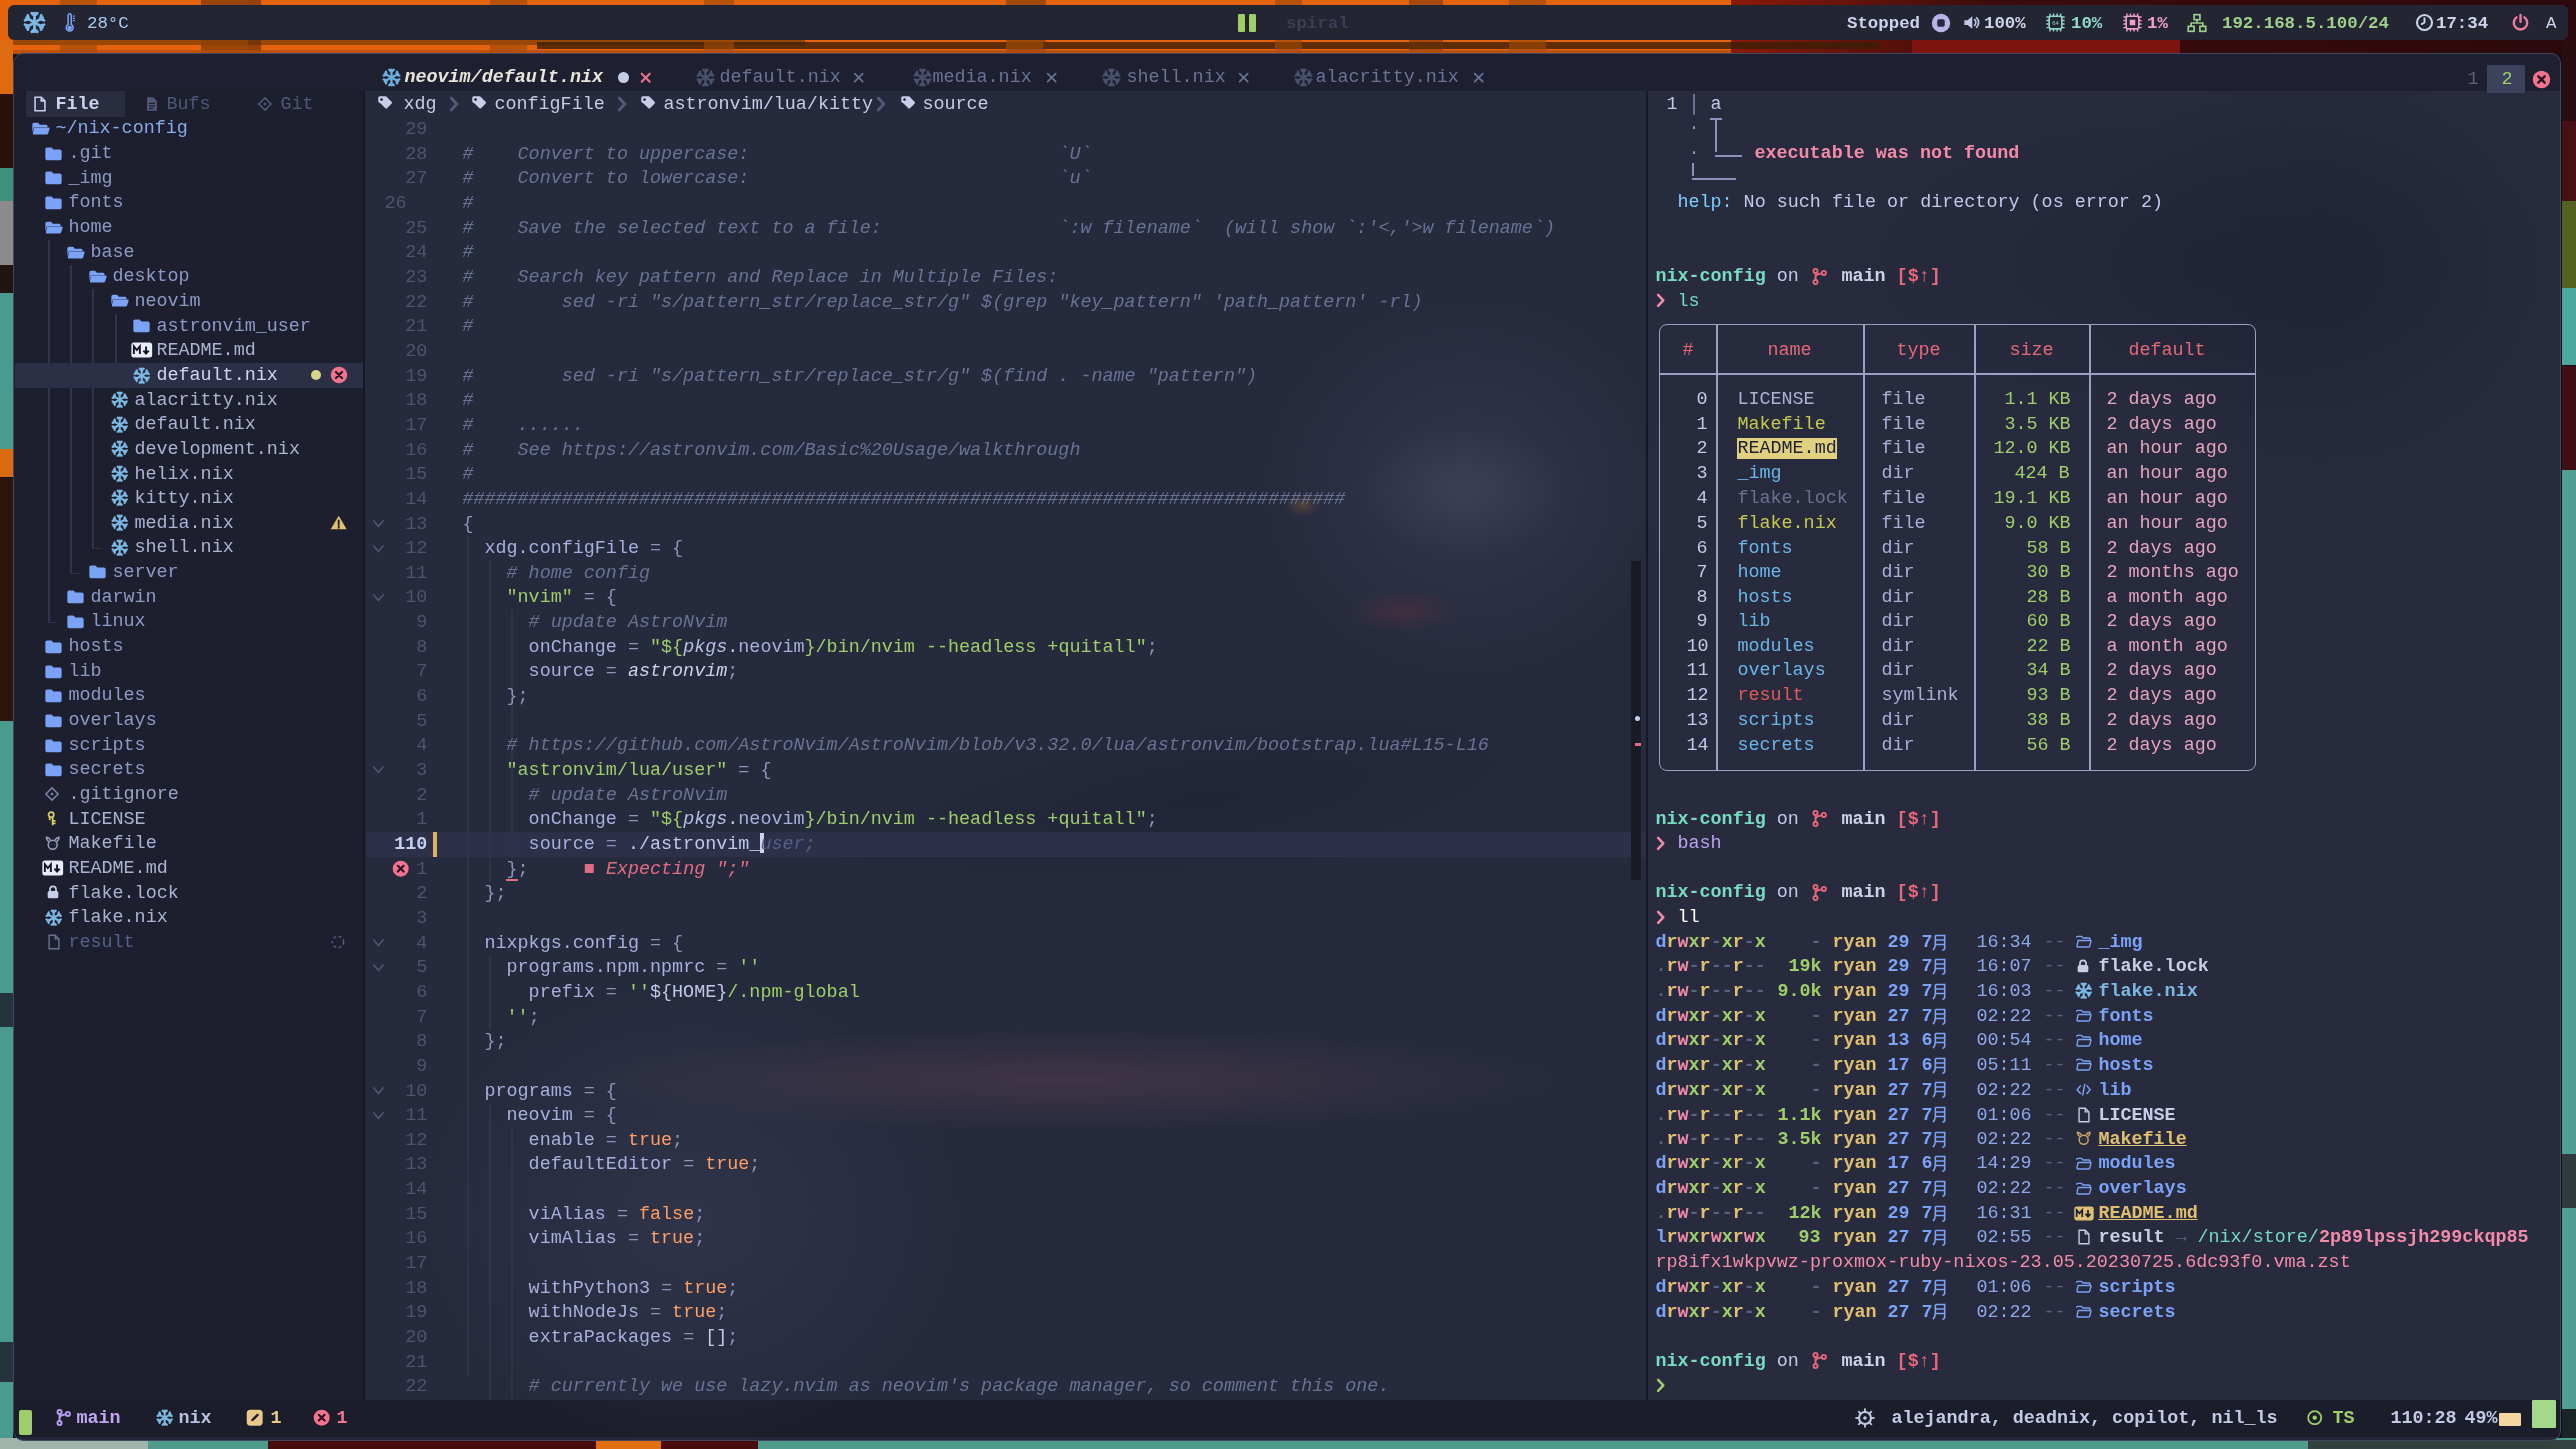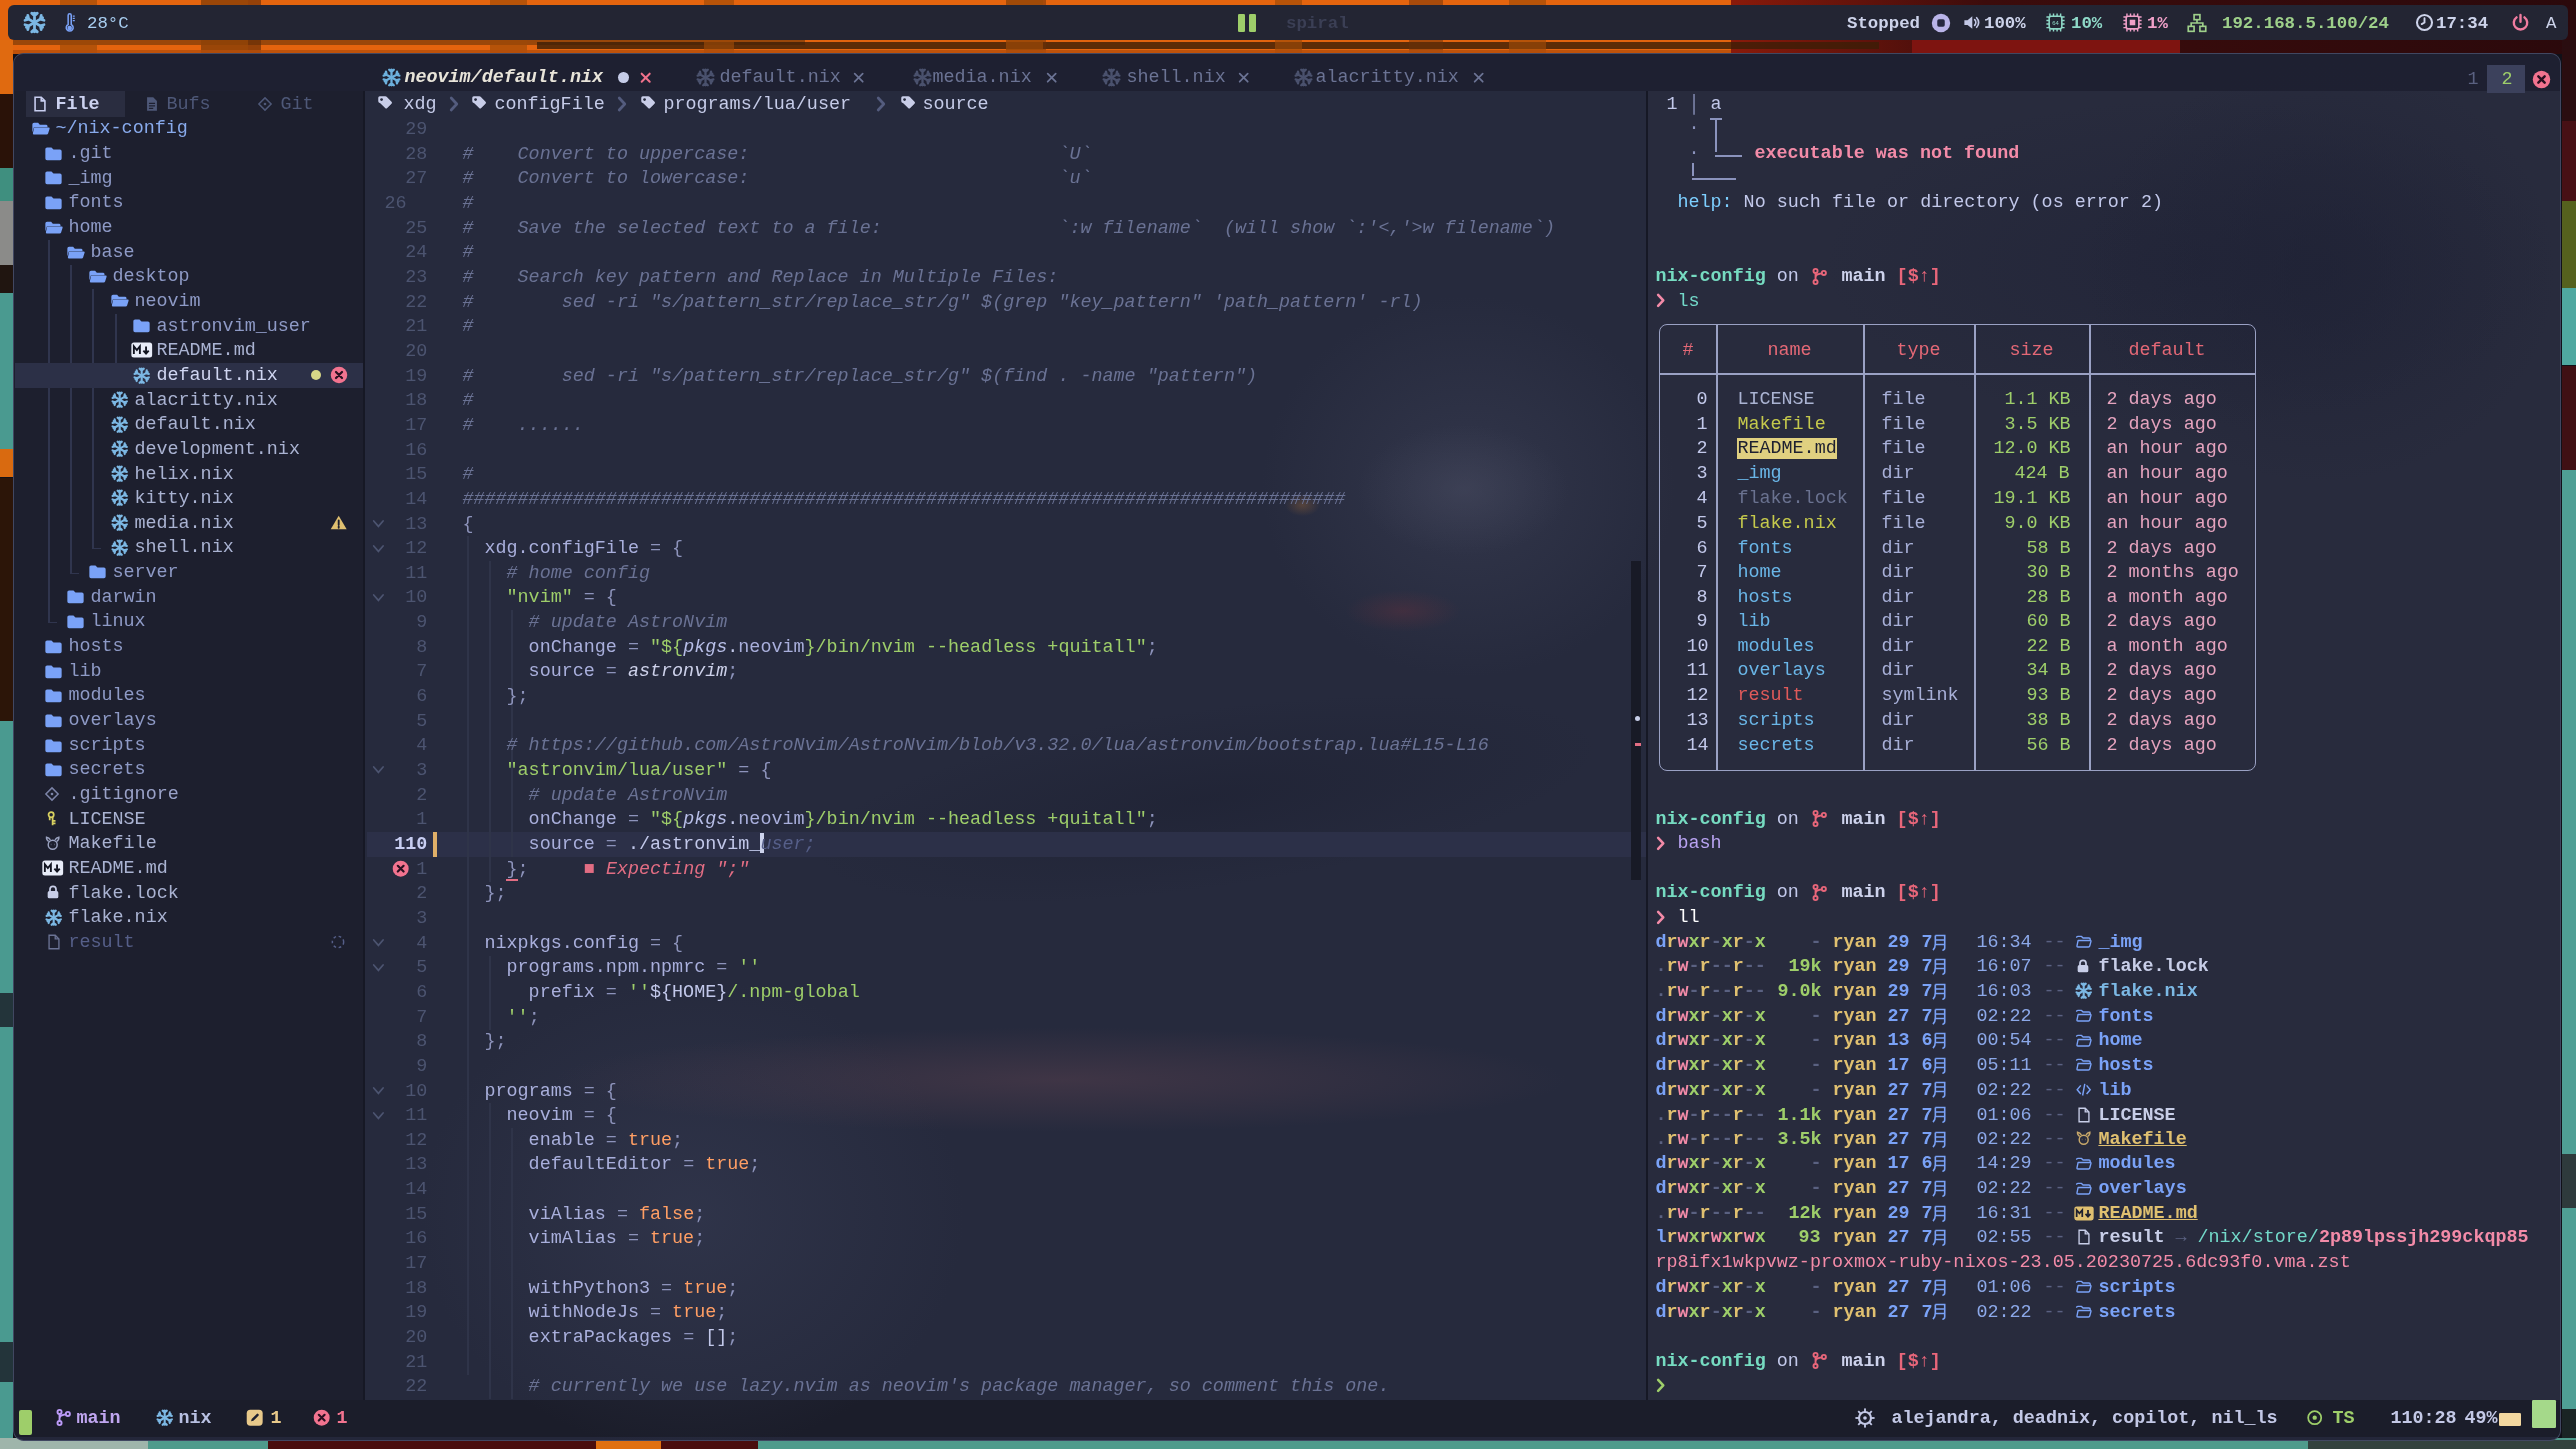--- a/index.html
+++ b/index.html
@@ -635,21 +635,21 @@
       <circle cx="7.4" cy="7.4" r="1.8" fill="#24283a"></circle>
     </svg>
 <div class="ln" style="left:480px;top:38px;color:#c5cbe8">configFile</div>
 <svg style="position:absolute;left:603px;top:42px" width="10" height="16" viewBox="0 0 12 20">
       <path d="M2.5 2.5 L9.5 10 L2.5 17.5" stroke="#545c7e" stroke-width="3.4" fill="none" stroke-linecap="round" stroke-linejoin="round"></path>
     </svg>
 <svg style="position:absolute;left:625px;top:40px" width="18" height="18" viewBox="0 0 24 24">
       <path d="M3 5 q0-2 2-2 h7.5 q1 0 1.7 .7 l6.5 6.5 q1.4 1.4 0 2.8 l-5.7 5.7 q-1.4 1.4-2.8 0 L5.7 12.2 Q3 11.5 3 9.5 z" fill="#c8cde8"></path>
       <circle cx="7.4" cy="7.4" r="1.8" fill="#24283a"></circle>
     </svg>
-<div class="ln" style="left:649px;top:38px;color:#c5cbe8">programs/lua/user</div>
+<div class="ln" style="left:649px;top:38px;color:#c5cbe8">astronvim/lua/kitty</div>
 <svg style="position:absolute;left:862px;top:42px" width="10" height="16" viewBox="0 0 12 20">
       <path d="M2.5 2.5 L9.5 10 L2.5 17.5" stroke="#545c7e" stroke-width="3.4" fill="none" stroke-linecap="round" stroke-linejoin="round"></path>
     </svg>
 <svg style="position:absolute;left:885px;top:40px" width="18" height="18" viewBox="0 0 24 24">
       <path d="M3 5 q0-2 2-2 h7.5 q1 0 1.7 .7 l6.5 6.5 q1.4 1.4 0 2.8 l-5.7 5.7 q-1.4 1.4-2.8 0 L5.7 12.2 Q3 11.5 3 9.5 z" fill="#c8cde8"></path>
       <circle cx="7.4" cy="7.4" r="1.8" fill="#24283a"></circle>
     </svg>
 <div class="ln" style="left:908px;top:38px;color:#c5cbe8">source</div>
 <div class="a" style="left:353px;top:778px;width:1279px;height:25px;background:#2c3048"></div>
 <div class="a" style="left:453px;top:482px;width:1.3px;height:839px;background:#2f3449"></div>
@@ -677,20 +677,21 @@
 <div class="ln" style="left:370px;top:260px;width:43px;text-align:right;color:#4c5470;">21</div>
 <div class="ln" style="left:448px;top:260px"><span class="c">#</span></div>
 <div class="ln" style="left:370px;top:285px;width:43px;text-align:right;color:#4c5470;">20</div>
 <div class="ln" style="left:370px;top:310px;width:43px;text-align:right;color:#4c5470;">19</div>
 <div class="ln" style="left:448px;top:310px"><span class="c">#        sed -ri "s/pattern_str/replace_str/g" $(find . -name "pattern")</span></div>
 <div class="ln" style="left:370px;top:334px;width:43px;text-align:right;color:#4c5470;">18</div>
 <div class="ln" style="left:448px;top:334px"><span class="c">#</span></div>
 <div class="ln" style="left:370px;top:359px;width:43px;text-align:right;color:#4c5470;">17</div>
 <div class="ln" style="left:448px;top:359px"><span class="c">#    ......</span></div>
 <div class="ln" style="left:370px;top:384px;width:43px;text-align:right;color:#4c5470;">16</div>
+<div class="ln" style="left:448px;top:384px"><span class="c">#    See https://astronvim.com/Basic%20Usage/walkthrough</span></div>
 <div class="ln" style="left:370px;top:408px;width:43px;text-align:right;color:#4c5470;">15</div>
 <div class="ln" style="left:448px;top:408px"><span class="c">#</span></div>
 <div class="ln" style="left:370px;top:433px;width:43px;text-align:right;color:#4c5470;">14</div>
 <div class="ln" style="left:448px;top:433px"><span class="c">################################################################################</span></div>
 <svg class="a" style="left:357px;top:463px" width="14.8" height="13.4" viewBox="0 0 22 20">
       <path d="M4 6 L11 14 L18 6" stroke="#4c5470" stroke-width="2.6" fill="none" stroke-linecap="round"></path>
     </svg>
 <div class="ln" style="left:370px;top:458px;width:43px;text-align:right;color:#4c5470;">13</div>
 <div class="ln" style="left:448px;top:458px"><span class="p">{</span></div>
 <svg class="a" style="left:357px;top:488px" width="14.8" height="13.4" viewBox="0 0 22 20">

